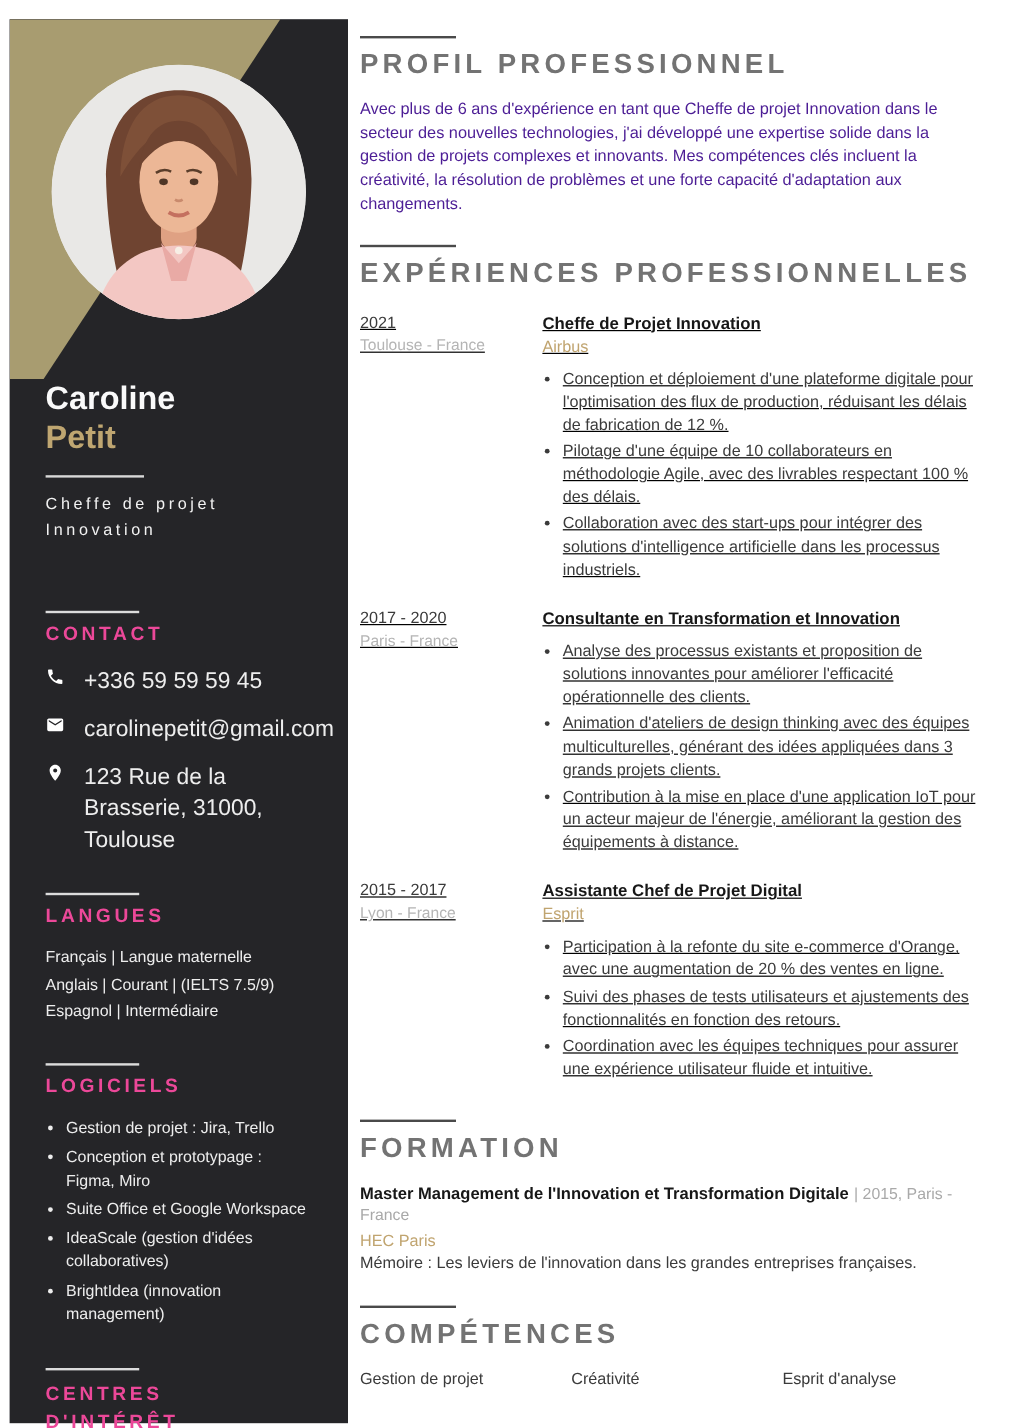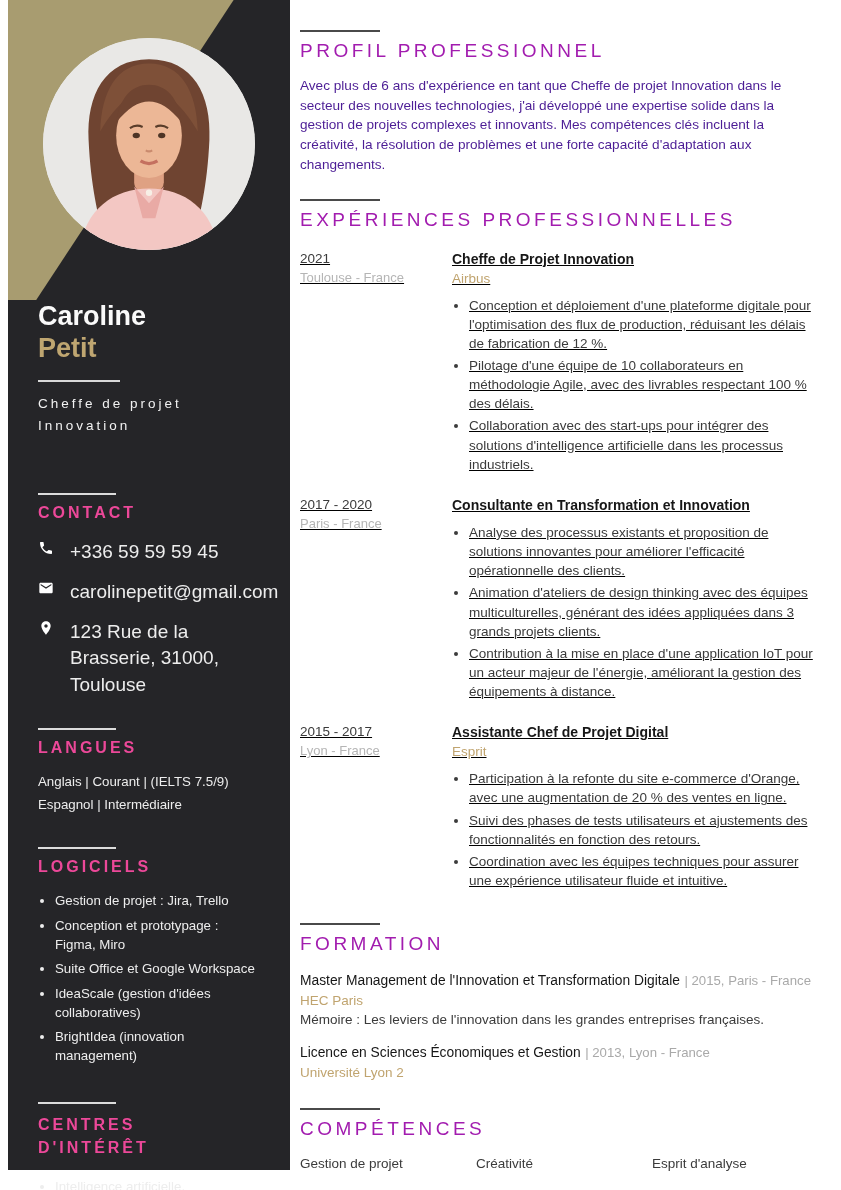--- a/index.html
+++ b/index.html
@@ -3,21 +3,21 @@
 <meta charset="utf-8">
 <style>
   * { margin:0; padding:0; box-sizing:border-box; }
   html,body { background:#ffffff; }
   .page {
     position:relative; width:841px; height:1190px; background:#ffffff;
     font-family:"Liberation Sans", sans-serif; overflow:hidden;
   }
   
   .sidebar {
-    position:absolute; left:8px; top:0; width:282px; height:1170px;
+    position:absolute; left:8px; top:16px; width:282px; height:1170px;
     background:#252528; color:#ededed;
   }
   .photo-wrap { position:relative; height:300px; }
   .gold-shape {
     position:absolute; inset:0; background:#a89c70;
     clip-path:polygon(0 0, 80% 0, 10% 100%, 0 100%);
   }
   .avatar {
     position:absolute; left:35px; top:38px; width:212px; height:212px;
     border-radius:50%; overflow:hidden; background:#e9e8e6;
@@ -34,32 +34,32 @@
   .contact-list { margin-top:17px; }
   .c-item { display:flex; gap:15px; margin-bottom:13px; font-size:19px; line-height:1.4; align-items:flex-start; }
   .c-icon { width:17px; flex:none; margin-top:1px; display:flex; }
   .c-icon svg { width:16px; height:16px; fill:#ffffff; }
   .lang-list { margin-top:14px; font-size:13.3px; line-height:1.7; }
   .sb-bullets { margin:15px 0 0 17px; }
   .sb-bullets li { font-size:13.3px; line-height:1.45; margin-bottom:5px; }
   
   .main { position:absolute; left:300px; top:30px; width:513px; }
   .m-rule { width:80px; height:2px; background:#4a4a4a; margin-bottom:8px; }
-  .m-h { font-size:19px; font-weight:400; letter-spacing:3.5px; color:#a21caf; }
+  .m-h { font-size:23px; font-weight:700; letter-spacing:3.5px; color:#737373; }
   .m-section { margin-bottom:24px; }
   .profile-text { margin-top:14px; font-size:13.6px; line-height:1.45; color:#4c1d95; }
   .exp-entry { display:grid; grid-template-columns:152px 1fr; margin-top:20px;text-decoration:underline; }
   .exp-date { font-size:13.5px; color:#3a3a3a; }
   .exp-loc { font-size:13px; color:#b5b5b5; margin-top:4px; }
   .exp-title { font-size:14px; font-weight:700; color:#171717; }
   .exp-company { font-size:13.5px; color:#c0a46f; margin-top:4px; }
   .exp-bullets { margin:10px 0 0 17px; }
   .exp-bullets li { font-size:13.5px; color:#3b3b3b; line-height:1.42; margin-bottom:3px; }
   .edu-entry { margin-top:16px; }
-  .edu-name { font-size:13.8px; font-weight:400; color:#171717; }
+  .edu-name { font-size:13.8px; font-weight:700; color:#171717; }
   .edu-meta { font-weight:400; color:#a9a9a9; font-size:13.2px; }
   .edu-school { color:#c0a46f; margin-top:4px; font-size:13.5px; }
   .edu-note { color:#3b3b3b; margin-top:4px; font-size:13.5px; }
   .edu-note:empty { display:none; }
   .skills-row { display:flex; gap:66px; margin-top:16px; margin-bottom:4px; }
   .skill { width:110px; }
   .skill-label { font-size:13.5px; color:#3b3b3b; margin-bottom:7px; }
 </style>
 </head>
 <body>
@@ -127,20 +127,21 @@
             <span>123 Rue de la Brasserie, 31000, Toulouse</span>
           </div>
         </div>
       </section>
 
       <section class="sb-section" style="margin-top:30px;">
         <div class="sb-rule"></div>
         <h2 class="sb-h">LANGUES</h2>
         <div class="lang-list">
 
+            <div>Français | Langue maternelle</div>
 
             <div>Anglais | Courant | (IELTS 7.5/9)</div>
 
             <div>Espagnol | Intermédiaire</div>
 
         </div>
       </section>
 
       <section class="sb-section" style="margin-top:31px;">
         <div class="sb-rule"></div>
@@ -239,28 +240,20 @@
 
         <div class="edu-entry">
           <div>
             <span class="edu-name">Master Management de l'Innovation et Transformation Digitale</span>
             <span class="edu-meta">| 2015, Paris - France</span>
           </div>
           <div class="edu-school">HEC Paris</div>
           <div class="edu-note">Mémoire : Les leviers de l'innovation dans les grandes entreprises françaises.</div>
         </div>
 
-        <div class="edu-entry">
-          <div>
-            <span class="edu-name">Licence en Sciences Économiques et Gestion</span>
-            <span class="edu-meta">| 2013, Lyon - France</span>
-          </div>
-          <div class="edu-school">Université Lyon 2</div>
-
-        </div>
 
     </section>
 
     <section class="m-section" style="margin-top:28px;">
       <div class="m-rule"></div>
       <h2 class="m-h">COMPÉTENCES</h2>
       <div class="skills-row">
 
           <div class="skill">
             <div class="skill-label">Gestion de projet</div>

